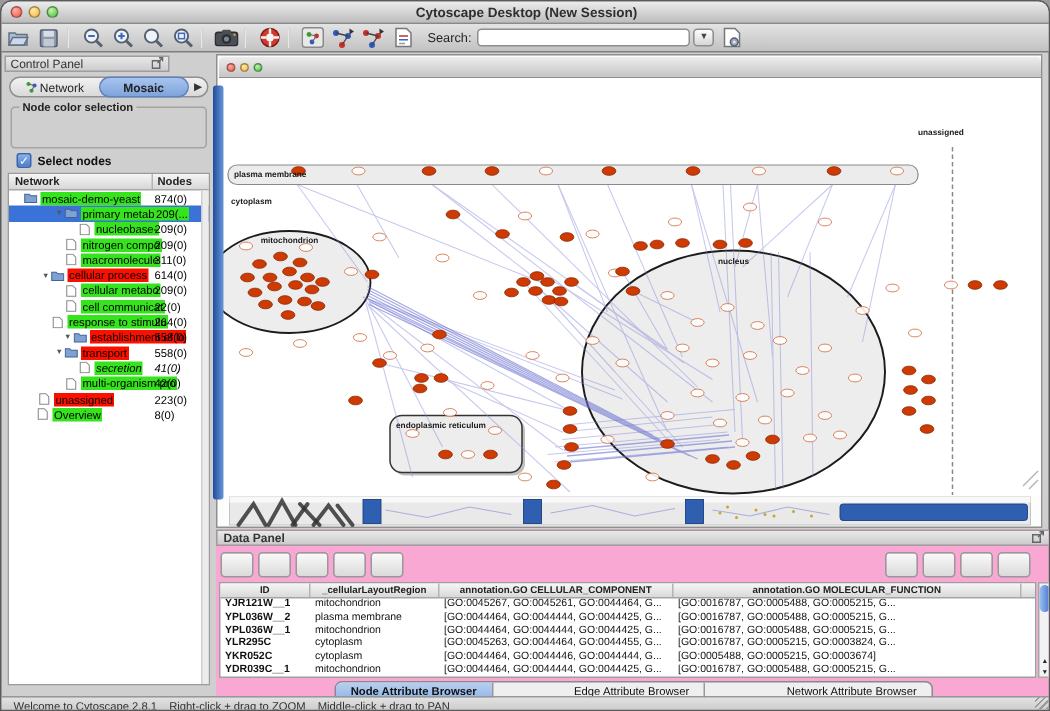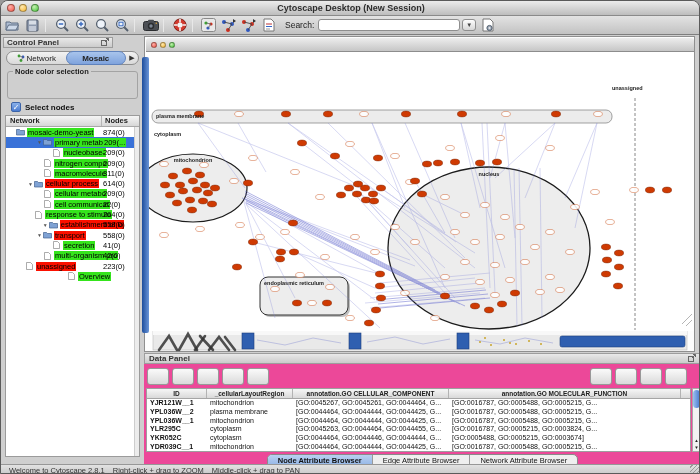--- a/index.html
+++ b/index.html
@@ -27,21 +27,21 @@
   .search-label { font-size:8.5px; color:#222; margin:0 4px 0 8px; }
   .search-input { width:142px; height:12px; border:1px solid #8e8e8e; border-radius:3px;
     background:#fff; font-size:8px; padding:0 3px; }
   .search-drop { width:14px; height:12px; margin-left:2px; border:1px solid #8e8e8e; border-radius:3px;
     background:linear-gradient(#fdfdfd,#d6d6d6); font-size:6px; color:#444;
     display:flex; align-items:center; justify-content:center; }
 
   
   .cp-header { position:absolute; left:2px; top:36px; width:110px; height:11px;
     background:linear-gradient(#e9e9e9,#cccccc); border:1px solid #9d9d9d;
-    font-size:8px; font-weight:bold; color:#333; padding:0 3px; display:flex; align-items:center; }
+    font-size:8px; font-weight:normal; color:#333; padding:0 3px; display:flex; align-items:center; }
   .cp-float { margin-left:auto; }
   .cp-tabs { position:absolute; left:5px; top:50px; width:133px; height:14px;
     border:1px solid #8f8f8f; border-radius:7px; background:linear-gradient(#f2f2f2,#d9d9d9);
     display:flex; align-items:center; font-size:8px; color:#222; }
   .cp-tab { flex:1; height:14px; display:flex; align-items:center; justify-content:center; gap:2px; }
   .cp-tab.sel { background:linear-gradient(#a8c4ec,#7fa3dd); border-radius:7px; border:1px solid #6083bd; font-weight:bold; }
   .cp-tab-more { width:12px; font-size:7px; color:#333; text-align:center; }
   .cp-group { position:absolute; left:6px; top:70px; width:131px; height:28px;
     border:1px solid #a3a3a3; border-radius:3px; }
   .cp-group-label { position:absolute; left:5px; top:-5px; background:#cfcfcf; padding:0 2px;
@@ -83,41 +83,41 @@
     border-radius:3px 3px 0 0; display:flex; align-items:center; }
   .vw-lights { position:absolute; left:5px; display:flex; gap:3px; }
   .vw-lights .light { width:6px; height:6px; }
   .vw-title { width:100%; text-align:center; font-size:8px; font-weight:bold; color:#333; }
   .vw-canvas { position:absolute; left:1px; top:15px; width:548px; height:279px; background:#fff; overflow:hidden; }
   .blue-bar { position:absolute; left:-3px; top:20px; width:7px; height:276px;
     background:linear-gradient(to right,#1d4d9c,#6a95d8); border-radius:2px; }
   .strip { position:absolute; left:0px; top:294px; width:550px; height:21px; }
 
   
-  .dp { position:absolute; left:143px; top:352px; width:557px; height:111px; background:#ec4899; }
+  .dp { position:absolute; left:143px; top:352px; width:557px; height:111px; background:#f9a8d4; }
   .dp-header { position:absolute; left:0; top:0; width:557px; height:11px;
     background:linear-gradient(#e9e9e9,#cbcbcb); border:1px solid #9d9d9d;
     font-size:8px; font-weight:bold; color:#333; padding:0 4px; display:flex; align-items:center; }
   .dp-toolbar { position:absolute; left:0; top:12px; width:557px; height:22px; display:flex; align-items:center; }
   .dp-btn { width:18px; height:17px; margin-left:3px; border:1px solid #989898; border-radius:3px;
     background:linear-gradient(#fafafa,#dadada); display:flex; align-items:center; justify-content:flex-start;padding-left:20px; }
   .dp-right { margin-left:auto; margin-right:14px; display:flex; }
   .dp-table { position:absolute; left:2px; top:35px; width:545px; height:64px; background:#fff; border:1px solid #9e9e9e; }
   .dpt-head { display:flex; height:10px; background:linear-gradient(#f6f6f6,#d9d9d9); border-bottom:1px solid #a5a5a5;
     font-size:6.5px; font-weight:bold; color:#222; }
   .dpt-head div { border-right:1px solid #b3b3b3; text-align:center; overflow:hidden; white-space:nowrap; line-height:10px; }
   .dpt-row { display:flex; height:8.8px; font-size:7px; color:#111; }
   .dpt-row div { overflow:hidden; white-space:nowrap; padding-left:3px; line-height:8.8px; }
   .dpt-row .cid { font-weight:bold; }
   .dp-scroll { position:absolute; left:548px; top:35px; width:9px; height:64px; background:#f2f2f2; border:1px solid #a8a8a8; }
   .dp-thumb { position:absolute; left:0px; top:1px; width:7px; height:18px; border-radius:4px;
     background:linear-gradient(to right,#9cc0ef,#4577cf); }
   .dp-arrows { position:absolute; left:0; bottom:0; width:7px; font-size:4.5px; color:#222; text-align:center; line-height:7px; }
   .dp-tabs { position:absolute; left:0; top:101px; width:557px; display:flex; justify-content:center; }
-  .seg { display:flex; border:1px solid #8a8a8a; border-radius:5px; overflow:hidden; background:#efefef; }
+  .seg { display:flex; border:1px solid #8a8a8a; border-radius:5px; overflow:hidden; background:#efefef;gap:44px; }
   .seg-item { font-size:7.5px; color:#111; padding:1px 10px; border-right:1px solid #9a9a9a; line-height:10px; }
   .seg-item:last-child { border-right:none; }
   .seg-item.sel { background:linear-gradient(#b8d0f0,#8fb3e6); font-weight:bold; }
 
   
   .statusbar { position:absolute; left:0; top:463px; width:700px; height:11px;
     background:linear-gradient(#e2e2e2,#c8c8c8); border-top:1px solid #979797;
     font-size:7.5px; color:#333; display:flex; align-items:center; }
   .statusbar span { margin-left:8px; }
   .grip { position:absolute; right:1px; bottom:1px; width:10px; height:10px;
@@ -368,42 +368,42 @@
           <span class="tree-count">558(0)</span>
         </div>
         <div class="tree-row" style="padding-left: 30px;">
           <span class="tree-arrow">▼</span>
           <svg class="ficon" viewBox="0 0 9 8">
             <path d="M0.5 1.5 h3 l1 1 h4 v4.5 h-8 z" fill="#7fa2d4" stroke="#44618f" stroke-width="0.7"></path>
           </svg>
           <span class="tree-chip chip-red">transport</span>
           <span class="tree-count">558(0)</span>
         </div>
-        <div class="tree-row" style="padding-left: 46px;">
+        <div class="tree-row" style="padding-left: 46px; font-style: italic;">
           <svg class="ficon" viewBox="0 0 9 8">
             <path d="M1.5 0.5 h4 l2 2 v5 h-6 z" fill="#fff" stroke="#888" stroke-width="0.7"></path>
           </svg>
           <span class="tree-chip chip-green">secretion</span>
           <span class="tree-count">41(0)</span>
         </div>
         <div class="tree-row" style="padding-left: 37px;">
           <svg class="ficon" viewBox="0 0 9 8">
             <path d="M1.5 0.5 h4 l2 2 v5 h-6 z" fill="#fff" stroke="#888" stroke-width="0.7"></path>
           </svg>
           <span class="tree-chip chip-green">multi-organism pro</span>
           <span class="tree-count">42(0)</span>
         </div>
         <div class="tree-row" style="padding-left: 19px;">
           <svg class="ficon" viewBox="0 0 9 8">
             <path d="M1.5 0.5 h4 l2 2 v5 h-6 z" fill="#fff" stroke="#888" stroke-width="0.7"></path>
           </svg>
           <span class="tree-chip chip-red">unassigned</span>
           <span class="tree-count">223(0)</span>
         </div>
-        <div class="tree-row" style="padding-left: 18px; margin-left: 43px;">
+        <div class="tree-row" style="padding-left: 18px;">
           <svg class="ficon" viewBox="0 0 9 8">
             <path d="M1.5 0.5 h4 l2 2 v5 h-6 z" fill="#fff" stroke="#888" stroke-width="0.7"></path>
           </svg>
           <span class="tree-chip chip-green">Overview</span>
           <span class="tree-count">8(0)</span>
         </div>
       </div>
     <div class="tree-scroll"></div>
   </div>
 

